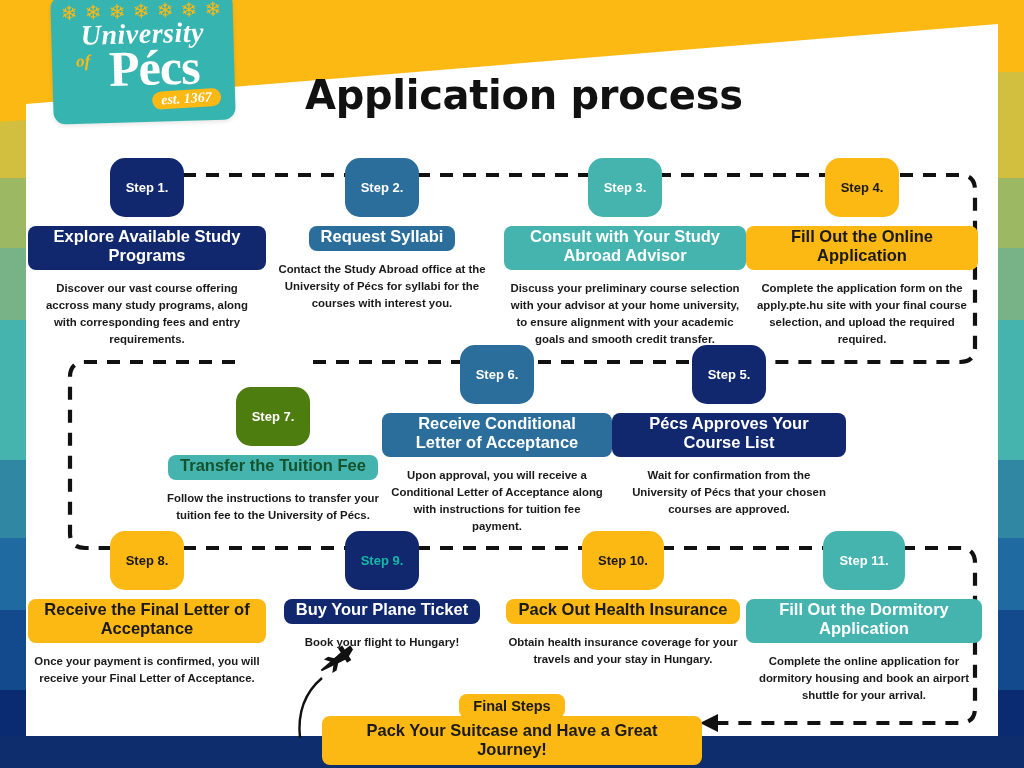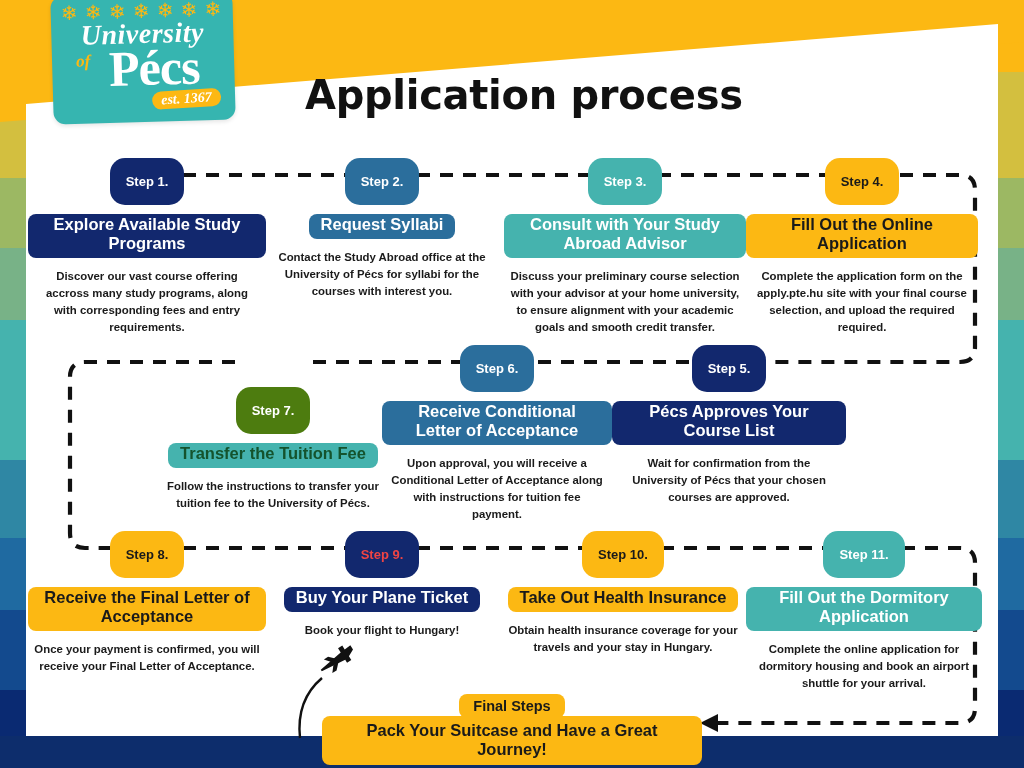--- a/index.html
+++ b/index.html
@@ -74,21 +74,21 @@
     font-family:"DejaVu Sans","Liberation Sans",sans-serif;
   }
 
   
   .conn{position:absolute;left:0;top:0;width:1024px;height:768px;pointer-events:none;}
 
   
   .step{position:absolute;text-align:center;}
   .badge{
     display:inline-block;color:#fff;font-size:13px;font-weight:700;
-    padding:16px 16px;border-radius:15px;white-space:nowrap;line-height:15px;
+    padding:22px 16px;border-radius:15px;white-space:nowrap;line-height:15px;
   }
   .badge.on-yellow{color:#1a1a1a;}
   .titlebox{margin-top:9px;}
   .titlebox span{
     display:inline-block;color:#ffffff;font-size:16.5px;font-weight:700;
     padding:1px 12px 5px;border-radius:8px;line-height:19px;
     box-decoration-break:clone;-webkit-box-decoration-break:clone;
   }
   .titlebox span.dark-text{color:#1a1a1a;}
   .desc{
@@ -230,28 +230,28 @@
     <div class="desc" style="padding:0 6px;">Follow the instructions to transfer your tuition fee to the University of Pécs.</div>
   </div>
 
   <div class="step" style="left:28px;top:531px;width:238px;">
     <span class="badge on-yellow" style="background: rgb(252, 184, 19); color: rgb(26, 26, 26);">Step 8.</span>
     <div class="titlebox"><span class="dark-text" style="background: rgb(252, 184, 19); color: rgb(26, 26, 26);">Receive the Final Letter of Acceptance</span></div>
     <div class="desc" style="padding:0 2px;">Once your payment is confirmed, you will receive your Final Letter of Acceptance.</div>
   </div>
 
   <div class="step" style="left:264px;top:531px;width:236px;">
-    <span class="badge" style="background: rgb(18, 40, 110); color: #ef4444;">Step 9.</span>
+    <span class="badge" style="background: rgb(18, 40, 110); color: #14b8a6;">Step 9.</span>
     <div class="titlebox"><span style="background: rgb(18, 40, 110); color: rgb(255, 255, 255);">Buy Your Plane Ticket</span></div>
     <div class="desc" style="padding:0 6px;">Book your flight to Hungary!</div>
   </div>
 
   <div class="step" style="left:504px;top:531px;width:238px;">
     <span class="badge on-yellow" style="background: rgb(252, 184, 19); color: rgb(26, 26, 26);">Step 10.</span>
-    <div class="titlebox"><span class="dark-text" style="background: rgb(252, 184, 19); color: rgb(26, 26, 26);">Take Out Health Insurance</span></div>
+    <div class="titlebox"><span class="dark-text" style="background: rgb(252, 184, 19); color: rgb(26, 26, 26);">Pack Out Health Insurance</span></div>
     <div class="desc" style="padding:0 4px;">Obtain health insurance coverage for your travels and your stay in Hungary.</div>
   </div>
 
   <div class="step" style="left:746px;top:531px;width:236px;">
     <span class="badge" style="background: rgb(69, 179, 174); color: rgb(255, 255, 255);">Step 11.</span>
     <div class="titlebox"><span style="background: rgb(69, 179, 174); color: rgb(255, 255, 255);">Fill Out the Dormitory Application</span></div>
     <div class="desc" style="padding:0 6px;">Complete the online application for dormitory housing and book an airport shuttle for your arrival.</div>
   </div>
 
   <div class="final" style="left:322px;top:694px;width:380px;">

